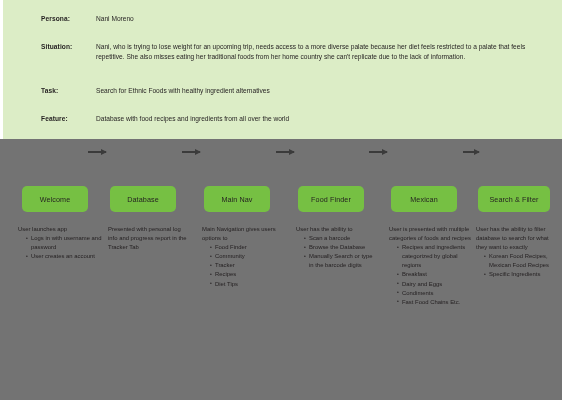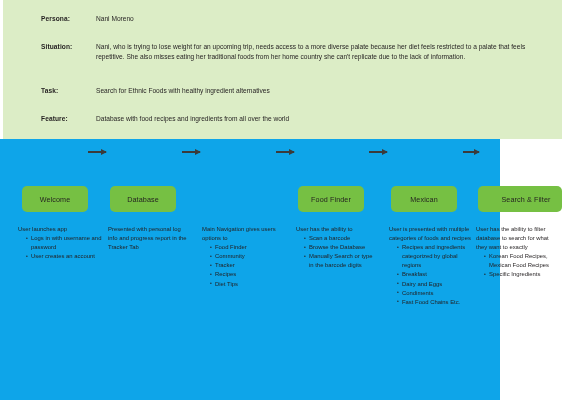--- a/index.html
+++ b/index.html
@@ -53,23 +53,23 @@
   #row-persona   { top: 14px; }
   #row-situation { top: 42px; }
   #row-task      { top: 86px; }
   #row-feature   { top: 114px; }
 
   
   #flow-area {
     position: absolute;
     left: 0;
     top: 139px;
-    width: 500px;
+    width: 562px;
     height: 261px;
-    background: #0ea5e9;
+    background: #737373;
   }
 
   .flow-col {
     position: absolute;
     top: 47px;
     width: 90px;
   }
 
   .flow-box {
     position: relative;
@@ -144,21 +144,21 @@
   #col-3 { left: 198px; }
   #col-4 { left: 292px; }
   #col-5 { left: 385px; }
   #col-6 { left: 472px; }
 
   #col-1 .flow-box { width: 66px; margin-left: 6px; }
   #col-2 .flow-box { width: 66px; margin-left: 6px; }
   #col-3 .flow-box { width: 66px; margin-left: 6px; }
   #col-4 .flow-box { width: 66px; margin-left: 6px; }
   #col-5 .flow-box { width: 66px; margin-left: 6px; }
-  #col-6 .flow-box { width: 72px; margin-left: 6px; padding-left: 12px; }
+  #col-6 .flow-box { width: 72px; margin-left: 6px; }
 
   #conn-1 { left: 88px;  width: 18px; }
   #conn-2 { left: 182px; width: 18px; }
   #conn-3 { left: 276px; width: 18px; }
   #conn-4 { left: 369px; width: 18px; }
   #conn-5 { left: 463px; width: 16px; }
 
   #col-1 .desc { left: 2px; width: 84px; }
   #col-2 .desc { left: 4px; width: 80px; }
   #col-3 .desc { left: 4px; width: 88px; }
@@ -217,20 +217,23 @@
   <div class="flow-col" id="col-2">
     <div class="flow-box">
       <span class="flow-box-label">Database</span>
     </div>
     <div class="desc">
       <p class="lead">Presented with personal log info and progress report in the Tracker Tab</p>
     </div>
   </div>
 
   <div class="flow-col" id="col-3">
+    <div class="flow-box">
+      <span class="flow-box-label">Main Nav</span>
+    </div>
     <div class="desc">
       <p class="lead">Main Navigation gives users options to</p>
       <ul>
         <li>Food Finder</li>
         <li>Community</li>
         <li>Tracker</li>
         <li>Recipes</li>
         <li>Diet Tips</li>
       </ul>
     </div>

